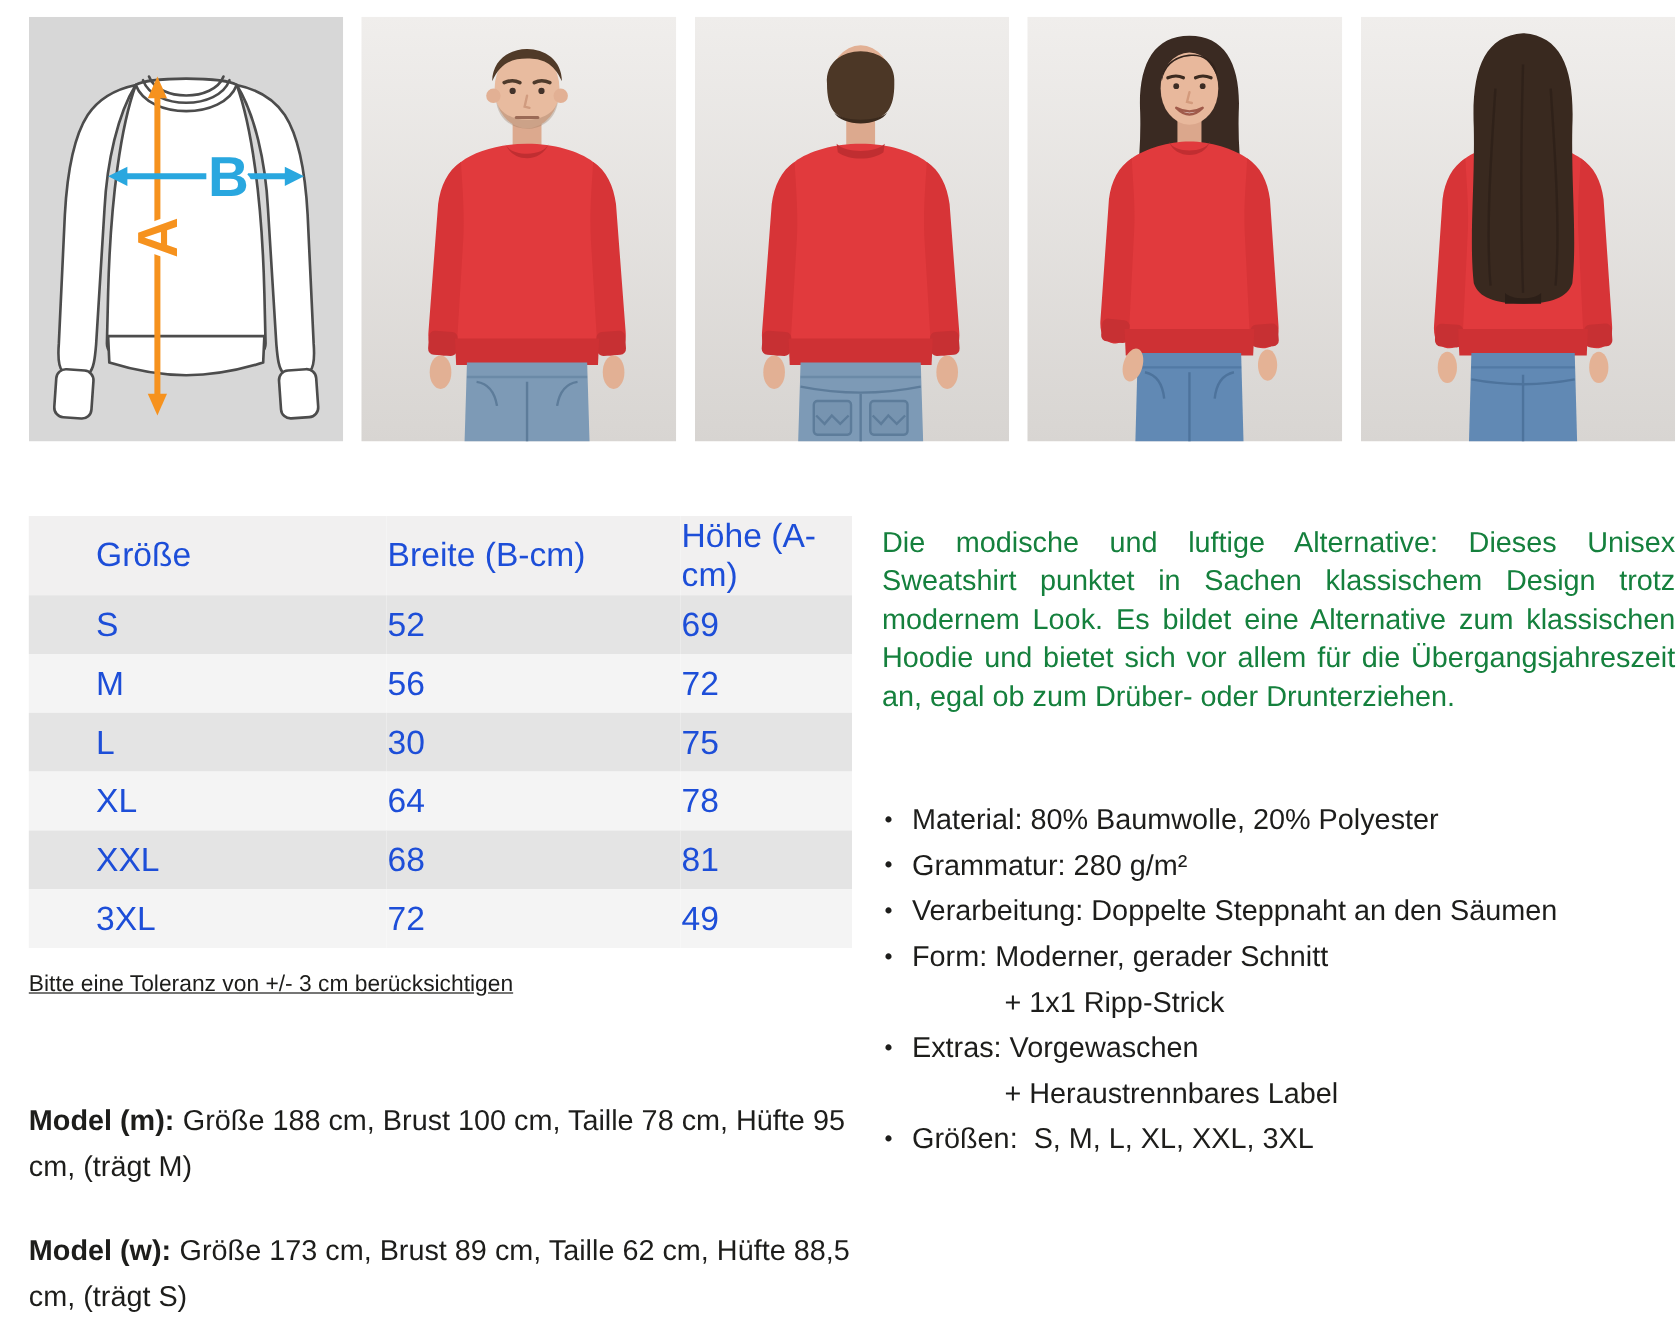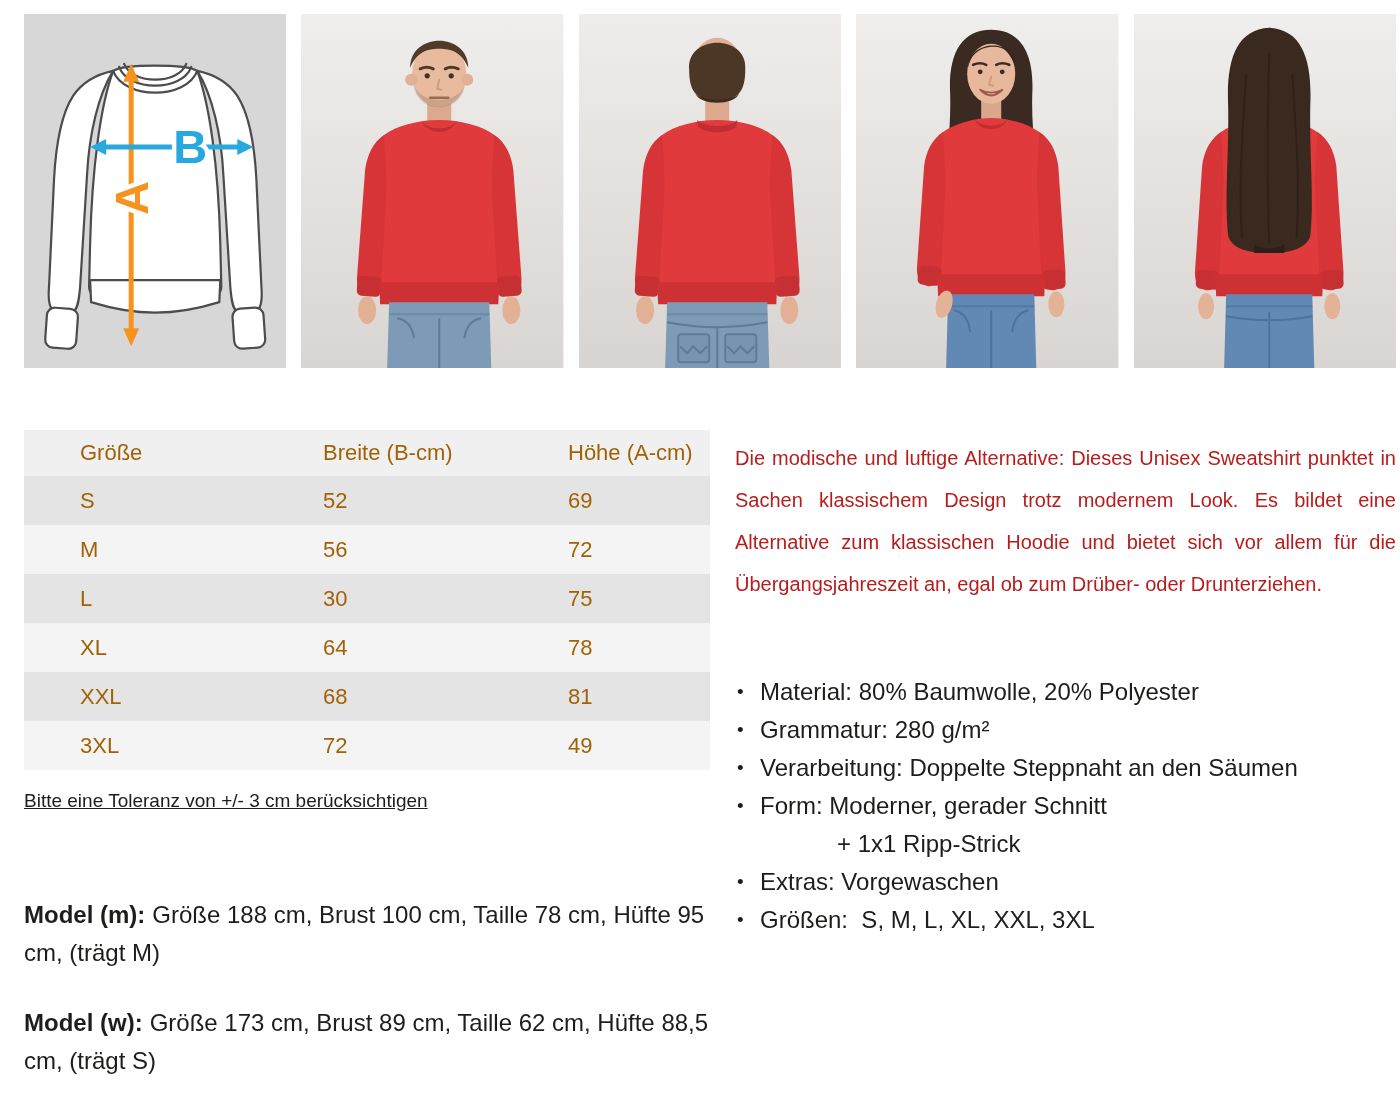--- a/index.html
+++ b/index.html
@@ -6,37 +6,37 @@
   body{
     width:1400px;height:1109px;position:relative;background:#ffffff;
     font-family:"Liberation Sans",sans-serif;color:#1d1d1b;overflow:hidden;
     -webkit-font-smoothing:antialiased;
   }
   .gallery{position:absolute;left:24px;top:14px;width:1372px;height:354px;display:flex;gap:15px;}
   .panel{flex:1 1 0;height:354px;overflow:hidden;}
   .panel svg{display:block;width:100%;height:100%;}
 
   .left-col{position:absolute;left:24px;top:430px;width:686px;}
-  table.size-table{border-collapse:collapse;width:686px;table-layout:fixed;font-size:22px;color:#a16207;}
+  table.size-table{border-collapse:collapse;width:686px;table-layout:fixed;font-size:28px;color:#1d4ed8;}
   table.size-table th{font-weight:normal;text-align:left;}
   table.size-table td{text-align:left;}
   table.size-table thead tr{height:46px;background:#f1f0f0;}
   table.size-table tbody tr{height:49px;}
   table.size-table tbody tr:nth-child(odd){background:#e4e4e4;}
   table.size-table tbody tr:nth-child(even){background:#f4f4f4;}
   table.size-table th:nth-child(1),table.size-table td:nth-child(1){width:241px;padding-left:56px;}
   table.size-table th:nth-child(2),table.size-table td:nth-child(2){width:243px;}
   .tolerance{margin:16px 0 0 0;font-size:19px;line-height:30px;color:#1d1d1b;text-decoration:underline;}
   .model{margin:0;font-size:24px;line-height:38px;color:#1d1d1b;}
   .model b{margin-right:7px;}
   .model-m{margin-top:80px;}
   .model-w{margin-top:32px;}
 
   .right-col{position:absolute;left:735px;top:437px;width:661px;}
-  .description{margin:0;font-size:20px;line-height:42px;text-align:justify;color:#b91c1c;}
+  .description{margin:0;font-size:24px;line-height:32px;text-align:justify;color:#15803d;}
   .features{list-style:none;margin:68px 0 0 0;padding:0;font-size:24px;color:#1d1d1b;}
   .feature{display:flex;align-items:flex-start;line-height:38px;}
   .bullet{flex:0 0 23px;width:23px;padding-left:2px;font-size:19px;line-height:38px;}
   .cont{padding-left:77px;}
 </style>
 </head>
 <body>
 
 <div>
 
@@ -277,21 +277,21 @@
       <li class="feature">
         <span class="bullet">•</span>
         <span>Verarbeitung: Doppelte Steppnaht an den Säumen</span>
       </li>
       <li class="feature">
         <span class="bullet">•</span>
         <span><span>Form: Moderner, gerader Schnitt</span><span class="cont" style="display:block">+ 1x1 Ripp-Strick</span></span>
       </li>
       <li class="feature">
         <span class="bullet">•</span>
-        <span><span>Extras: Vorgewaschen</span></span>
+        <span><span>Extras: Vorgewaschen</span><span class="cont" style="display:block">+ Heraustrennbares Label</span></span>
       </li>
       <li class="feature">
         <span class="bullet">•</span>
         <span>Größen:&nbsp; S, M, L, XL, XXL, 3XL</span>
       </li>
     </ul>
   </div>
 </div>
 
 </body></html>

